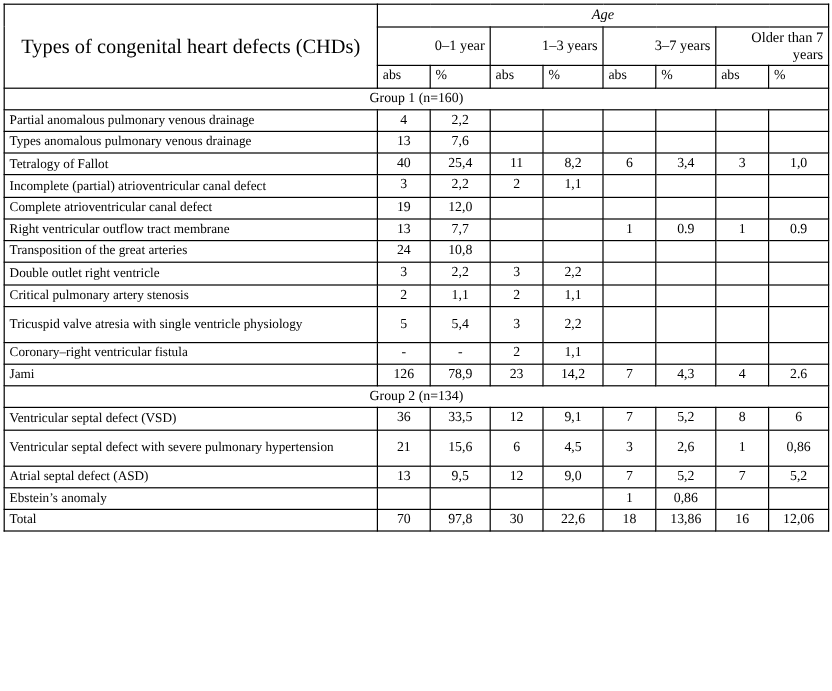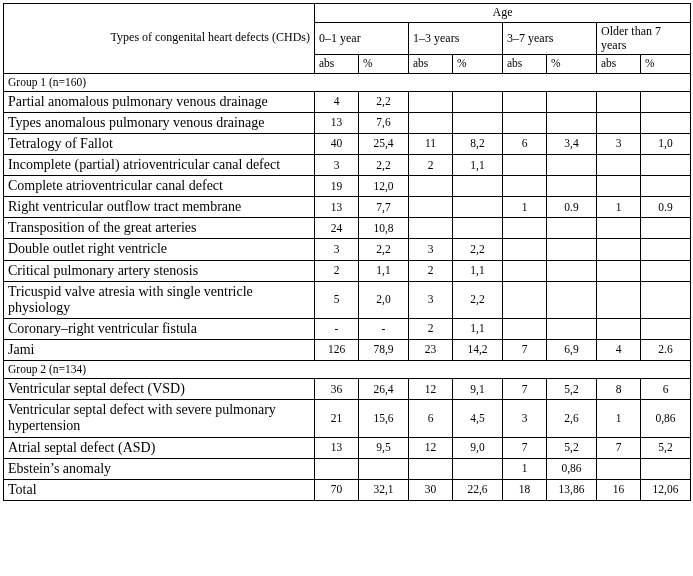--- a/index.html
+++ b/index.html
@@ -29,44 +29,46 @@
   table.chd td, table.chd th {
     border: 1px solid #000000;
     padding: 2px 4px;
     font-weight: normal;
     vertical-align: middle;
     line-height: 1.15;
   }
   .hdr-age {
     text-align: center;
     font-size: 12px;
+    font-style: italic;
   }
   .hdr-type {
+    text-align: center;
+    font-size: 17px;
+    padding-left: 6px;
+  }
+  .hdr-group-label {
     text-align: right;
-    font-size: 12px;
-    padding-left: 6px;
-  }
-  .hdr-group-label {
-    text-align: left;
     font-size: 12px;
   }
   .hdr-sub {
     text-align: left;
     font-size: 11.5px;
   }
   .name {
     text-align: left;
     padding-left: 6px;
-    font-size: 14px;
+    font-size: 11px;
   }
   .num {
     text-align: center;
     font-size: 11.5px;
   }
   .group-row td {
+    text-align: center;
     font-size: 11.5px;
   }
   .total-row td {
     font-weight: bold;
   }
   .w-name { width: 311px; }
   .w-abs  { width: 44px; }
   .w-pct  { width: 50px; }
   .tall { height: 30px; }
 </style>
@@ -207,21 +209,21 @@
           <td class="num">2</td>
           <td class="num">1,1</td>
           <td class="num"></td>
           <td class="num"></td>
           <td class="num"></td>
           <td class="num"></td>
         </tr>
         <tr class="tall">
           <td class="name">Tricuspid valve atresia with single ventricle physiology</td>
           <td class="num">5</td>
-          <td class="num">2,0</td>
+          <td class="num">5,4</td>
           <td class="num">3</td>
           <td class="num">2,2</td>
           <td class="num"></td>
           <td class="num"></td>
           <td class="num"></td>
           <td class="num"></td>
         </tr>
         <tr>
           <td class="name">Coronary–right ventricular fistula</td>
           <td class="num">-</td>
@@ -233,31 +235,31 @@
           <td class="num"></td>
           <td class="num"></td>
         </tr>
         <tr class="total-row">
           <td class="name">Jami</td>
           <td class="num">126</td>
           <td class="num">78,9</td>
           <td class="num">23</td>
           <td class="num">14,2</td>
           <td class="num">7</td>
-          <td class="num">6,9</td>
+          <td class="num">4,3</td>
           <td class="num">4</td>
           <td class="num">2.6</td>
         </tr>
         <tr class="group-row">
           <td colspan="9">Group 2 (n=134)</td>
         </tr>
         <tr>
           <td class="name">Ventricular septal defect (VSD)</td>
           <td class="num">36</td>
-          <td class="num">26,4</td>
+          <td class="num">33,5</td>
           <td class="num">12</td>
           <td class="num">9,1</td>
           <td class="num">7</td>
           <td class="num">5,2</td>
           <td class="num">8</td>
           <td class="num">6</td>
         </tr>
         <tr class="tall">
           <td class="name">Ventricular septal defect with severe pulmonary hypertension</td>
           <td class="num">21</td>
@@ -287,21 +289,21 @@
           <td class="num"></td>
           <td class="num"></td>
           <td class="num">1</td>
           <td class="num">0,86</td>
           <td class="num"></td>
           <td class="num"></td>
         </tr>
         <tr class="total-row">
           <td class="name">Total</td>
           <td class="num">70</td>
-          <td class="num">32,1</td>
+          <td class="num">97,8</td>
           <td class="num">30</td>
           <td class="num">22,6</td>
           <td class="num">18</td>
           <td class="num">13,86</td>
           <td class="num">16</td>
           <td class="num">12,06</td>
         </tr>
       </tbody>
   </table>
 </div>

